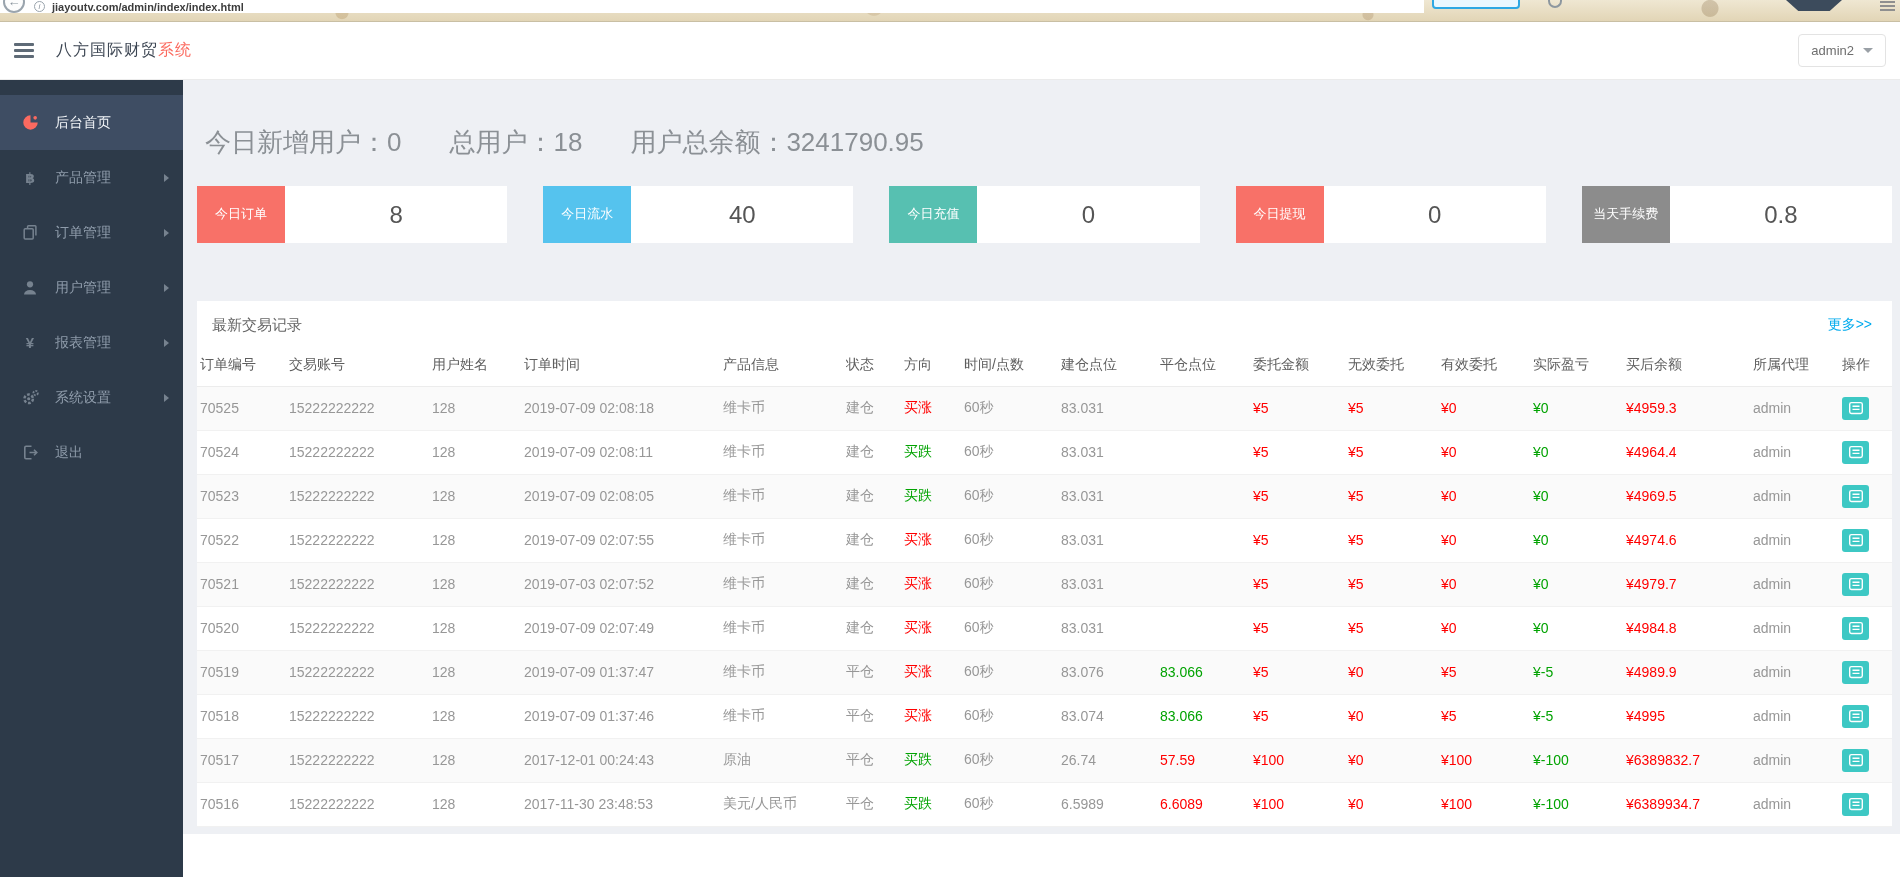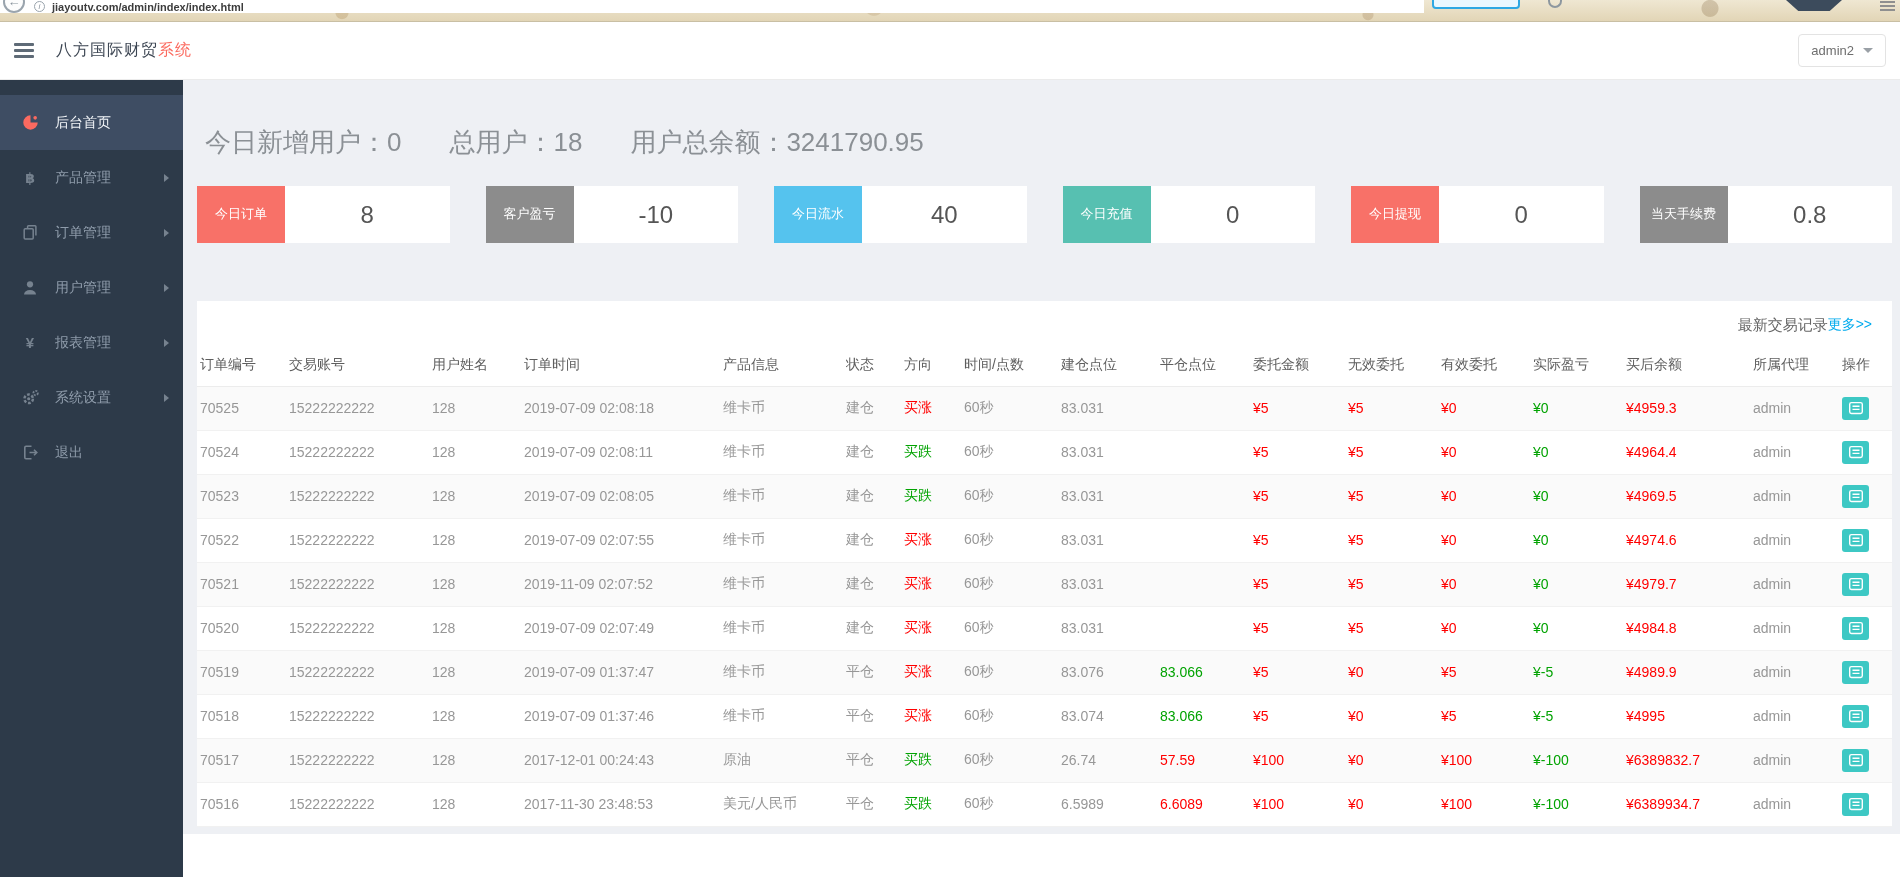--- a/index.html
+++ b/index.html
@@ -60,21 +60,21 @@
 
   
   .cards { display:flex; gap:36px; margin-top:26px; height:57px; }
   .card { flex:1; display:flex; background:#fff; }
   .card-label { width:88px; color:#fff; font-size:13px; display:flex; flex-direction:row;
     align-items:center; justify-content:center; line-height:1.4; flex:0 0 88px; }
   .card-value { flex:1; display:flex; align-items:center; justify-content:center; font-size:24px; color:#555; }
 
   
   .panel { margin-top:58px; background:#fff; }
-  .panel-head { height:44px; display:flex; align-items:center; justify-content:flex-end; padding:4px 20px 0 15px; }
+  .panel-head { height:44px; display:flex; align-items:center; justify-content:space-between; padding:4px 20px 0 15px; }
   .panel-title { font-size:15px; color:#666; }
   .panel-more { font-size:14px; color:#01AAED; text-decoration:none; cursor:pointer; }
   table.tx { width:100%; border-collapse:collapse; table-layout:fixed; }
   table.tx th { height:41px; text-align:left; font-weight:400; font-size:14px; color:#5e5e5e;
     border-bottom:1px solid #ececec; white-space:nowrap; overflow:hidden; }
   table.tx td { height:44px; font-size:14px; color:#979797; border-bottom:1px solid #f1f1f1;
     white-space:nowrap; overflow:hidden; }
   table.tx th:first-child, table.tx td:first-child { padding-left:3px; }
   tr.stripe td { background:#fafafa; }
   td.big { font-size:17px; }
@@ -194,27 +194,20 @@
           <span><span>总用户：</span><span>18</span></span>
           <span><span>用户总余额：</span><span>3241790.95</span></span>
         </div>
       <div class="cards" id="cards">
           <div class="card">
             <div class="card-label" style="background: rgb(248, 113, 104);">
               <span>今日</span>
               <span>订单</span>
             </div>
             <div class="card-value">8</div>
-          </div>
-          <div class="card">
-            <div class="card-label" style="background: rgb(140, 140, 140);">
-              <span>客户</span>
-              <span>盈亏</span>
-            </div>
-            <div class="card-value">-10</div>
           </div>
           <div class="card">
             <div class="card-label" style="background: rgb(85, 195, 238);">
               <span>今日</span>
               <span>流水</span>
             </div>
             <div class="card-value">40</div>
           </div>
           <div class="card">
             <div class="card-label" style="background: rgb(87, 192, 177);">
@@ -379,21 +372,21 @@
                     <svg width="16" height="14" viewBox="0 0 18 16">
                       <rect x="1.8" y="1.8" width="14.4" height="12.4" rx="2" fill="none" stroke="#fff" stroke-width="1.6"></rect>
                       <path d="M5 6 h8 M5 9.6 h8" stroke="#fff" stroke-width="1.5"></path>
                     </svg>
                   </button></td>
               </tr>
               <tr class="stripe">
                 <td>70521</td>
                 <td>15222222222</td>
                 <td>128</td>
-                <td>2019-11-09 02:07:52</td>
+                <td>2019-07-03 02:07:52</td>
                 <td>维卡币</td>
                 <td>建仓</td>
                 <td style="color: rgb(255, 0, 0);">买涨</td>
                 <td>60秒</td>
                 <td>83.031</td>
                 <td class="big" style="color: rgb(2, 163, 2);"></td>
                 <td style="color: rgb(255, 0, 0);">¥5</td>
                 <td style="color: rgb(255, 0, 0);">¥5</td>
                 <td style="color: rgb(255, 0, 0);">¥0</td>
                 <td style="color: rgb(2, 163, 2);">¥0</td>

